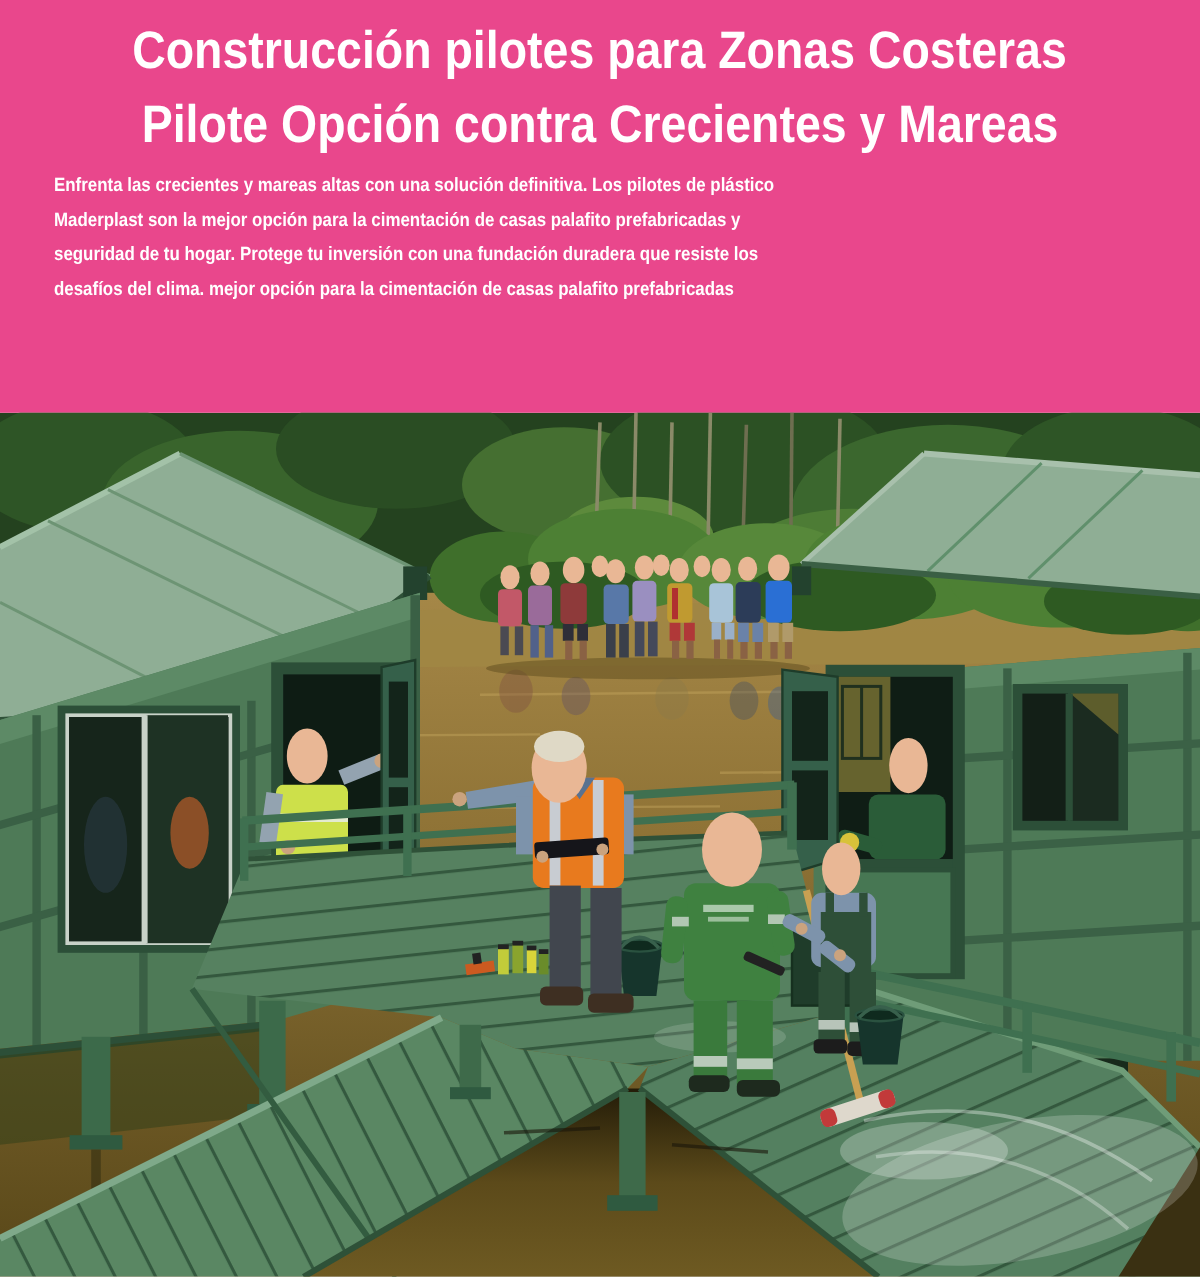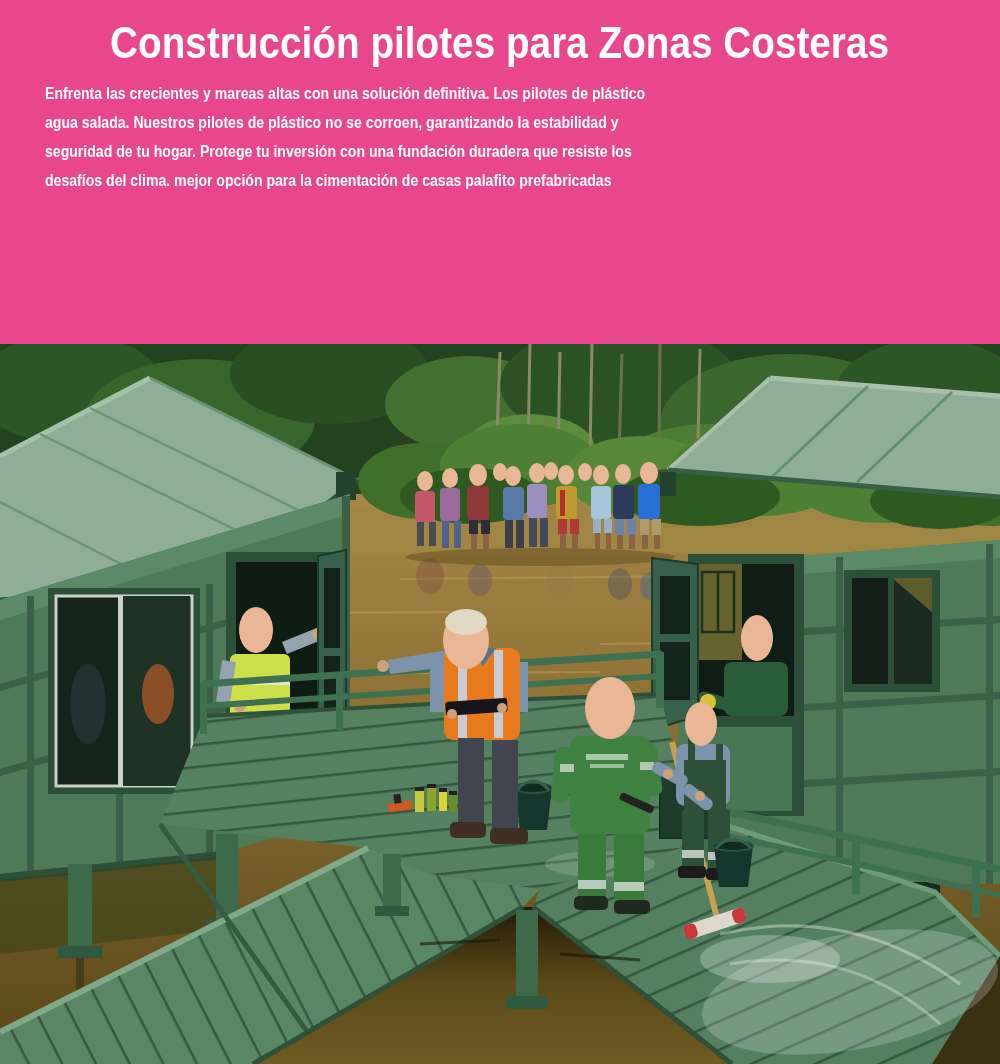--- a/index.html
+++ b/index.html
@@ -33,24 +33,25 @@
   .c-bucket{fill:var(--bucket);}
 </style>
 </head>
 <body>
 
 <div class="ad">
 
   <div class="ad-header">
     <div class="title-block">
       <div class="title-line"><span class="squeeze">Construcción pilotes para Zonas Costeras</span></div>
+      <div class="title-line"><span class="squeeze">Pilote Opción contra Crecientes y Mareas</span></div>
     </div>
     <div class="body-block">
       <div class="body-line"><span class="squeeze">Enfrenta las crecientes y mareas altas con una solución definitiva. Los pilotes de plástico</span></div>
-      <div class="body-line"><span class="squeeze">agua salada. Nuestros pilotes de plástico no se corroen, garantizando la estabilidad y</span></div>
+      <div class="body-line"><span class="squeeze">Maderplast son la mejor opción para la cimentación de casas palafito prefabricadas y</span></div>
       <div class="body-line"><span class="squeeze">seguridad de tu hogar. Protege tu inversión con una fundación duradera que resiste los</span></div>
       <div class="body-line"><span class="squeeze">desafíos del clima. mejor opción para la cimentación de casas palafito prefabricadas</span></div>
     </div>
   </div>
 
   <div class="ad-photo">
   <svg viewBox="0 0 1000 720" width="1000" height="720">
     <defs>
       <linearGradient id="wg" x1="0" y1="0" x2="0" y2="1">
         <stop offset="0" stop-color="#A58747"></stop>

